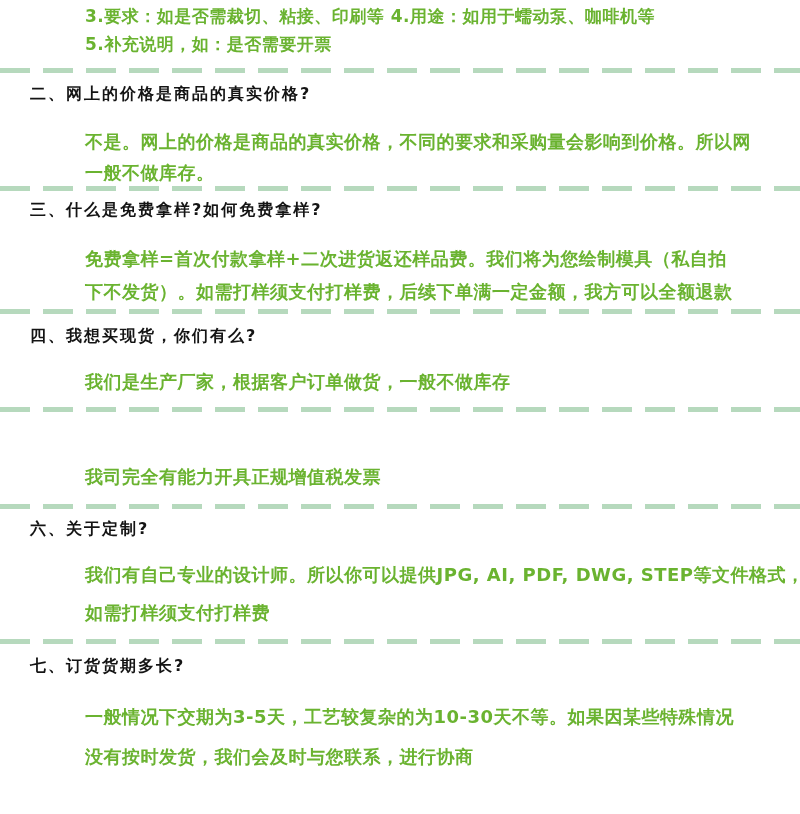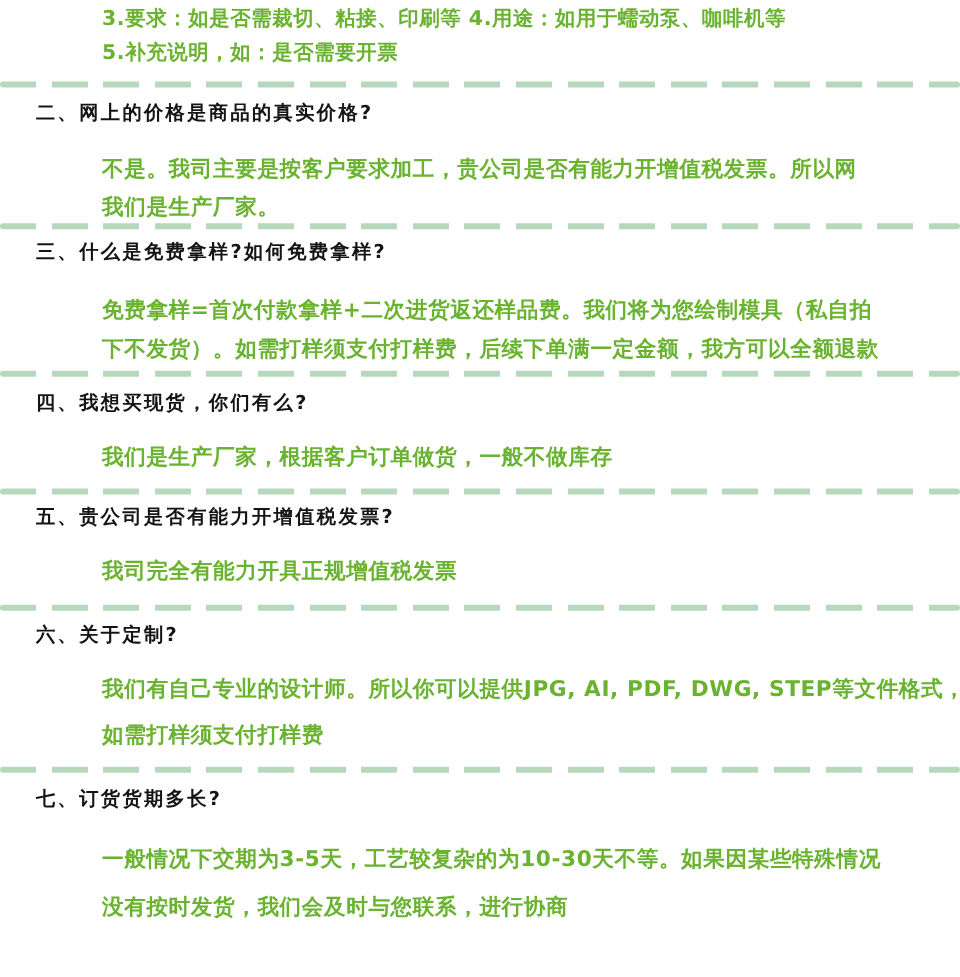--- a/index.html
+++ b/index.html
@@ -1,21 +1,21 @@
 <!DOCTYPE html>
 <html style="--green: #6ab330; --divider: #b6d9bd; --ink: #141414; --bg: #ffffff;"><head>
 <meta charset="utf-8">
 <style>
   :root {
     --green: #6ab330;
     --divider: #b6d9bd;
     --ink: #141414;
     --bg: #ffffff;
   }
-  * { margin: 0; padding: 0; box-sizing: border-box; border-radius: 24px; }
+  * { margin: 0; padding: 0; box-sizing: border-box; }
   html, body { background: #fff; }
   .page {
     position: relative;
     width: 800px;
     height: 814px;
     background: var(--bg);
     overflow: hidden;
     font-family: "DejaVu Sans", "Liberation Sans", sans-serif;
   }
   .divider {
@@ -62,37 +62,36 @@
 <body>
 
 <div class="page">
 
   <div class="intro-line" style="top:6px">3.要求：如是否需裁切、粘接、印刷等 4.用途：如用于蠕动泵、咖啡机等</div>
   <div class="intro-line" style="top:34px">5.补充说明，如：是否需要开票</div>
 
   <div class="divider" style="top:68px"></div>
 
   <div class="question" style="top:85px">二、网上的价格是商品的真实价格?</div>
-  <div class="answer-line" style="top:131px">不是。我司主要是按客户要求加工，贵公司是否有能力开增值税发票。所以网</div>
-  <div class="answer-line" style="top:162px">我们是生产厂家。</div>
+  <div class="answer-line" style="top:131px">不是。网上的价格是商品的真实价格，不同的要求和采购量会影响到价格。所以网</div>
+  <div class="answer-line" style="top:162px">一般不做库存。</div>
 
   <div class="divider" style="top:186px"></div>
 
   <div class="question" style="top:201px">三、什么是免费拿样?如何免费拿样?</div>
   <div class="answer-line" style="top:248px">免费拿样=首次付款拿样+二次进货返还样品费。我们将为您绘制模具（私自拍</div>
   <div class="answer-line" style="top:281px">下不发货）。如需打样须支付打样费，后续下单满一定金额，我方可以全额退款</div>
 
   <div class="divider" style="top:309px"></div>
 
   <div class="question" style="top:327px">四、我想买现货，你们有么?</div>
   <div class="answer-line" style="top:371px">我们是生产厂家，根据客户订单做货，一般不做库存</div>
 
   <div class="divider" style="top:407px"></div>
 
-  <div class="question" style="top:422px">五、贵公司是否有能力开增值税发票?</div>
   <div class="answer-line" style="top:466px">我司完全有能力开具正规增值税发票</div>
 
   <div class="divider" style="top:504px"></div>
 
   <div class="question" style="top:520px">六、关于定制?</div>
   <div class="answer-line" style="top:564px">我们有自己专业的设计师。所以你可以提供JPG, AI, PDF, DWG, STEP等文件格式，</div>
   <div class="answer-line" style="top:602px">如需打样须支付打样费</div>
 
   <div class="divider" style="top:639px"></div>
 

